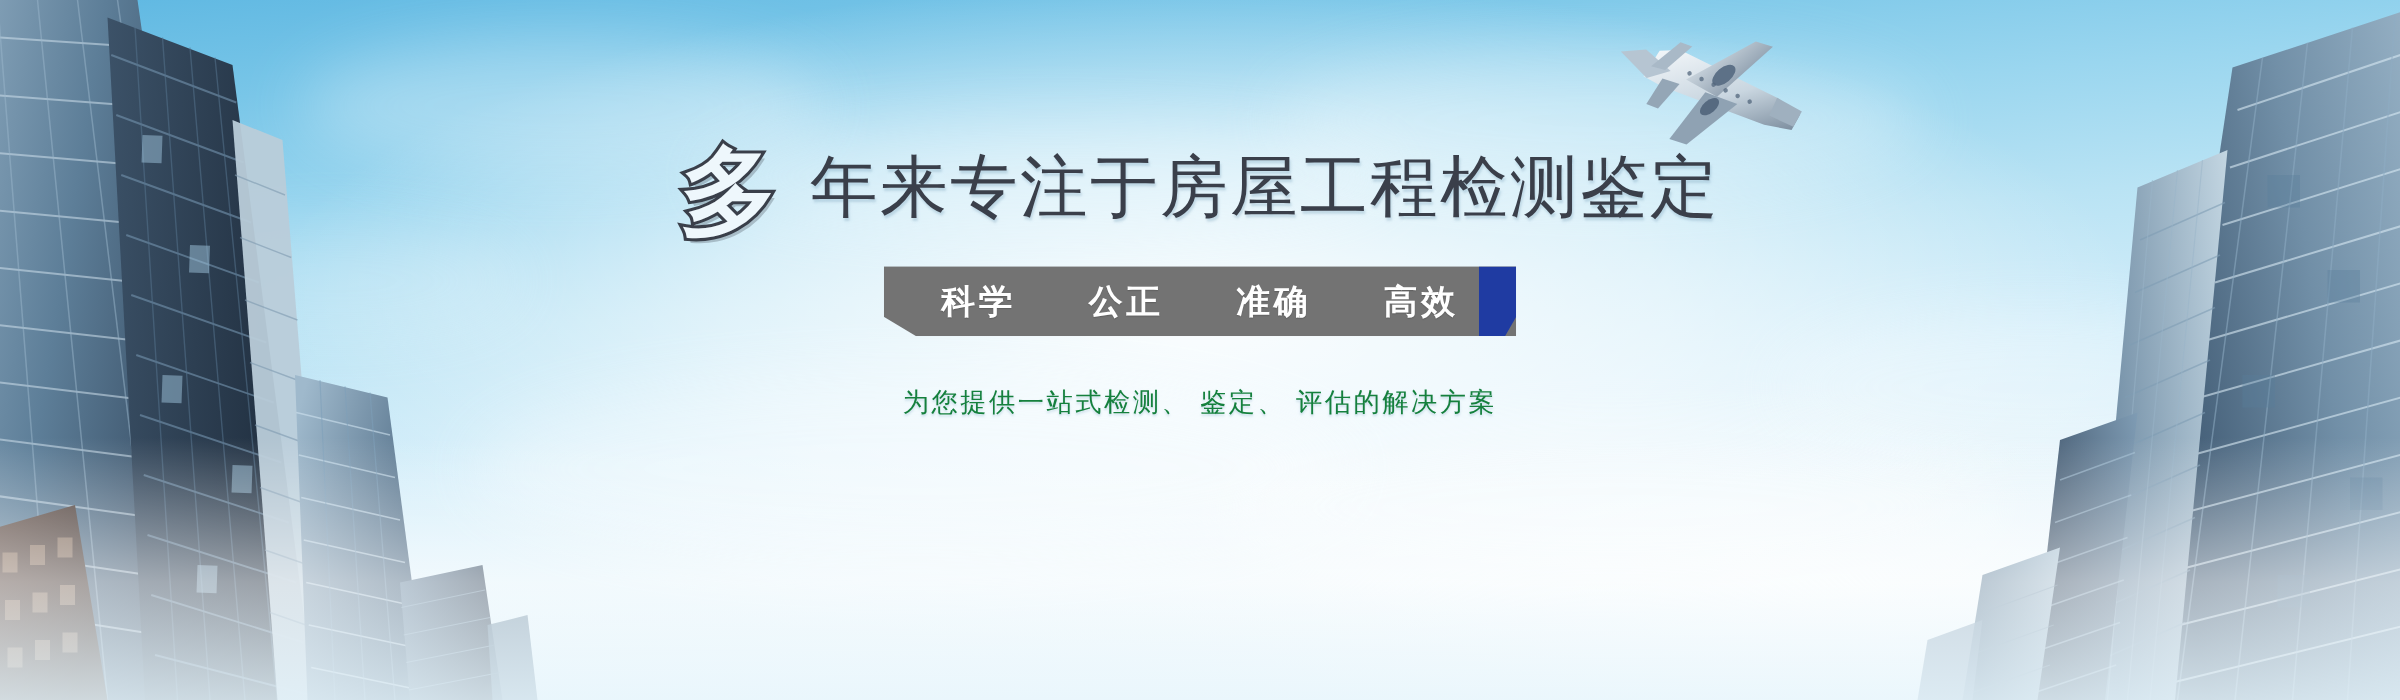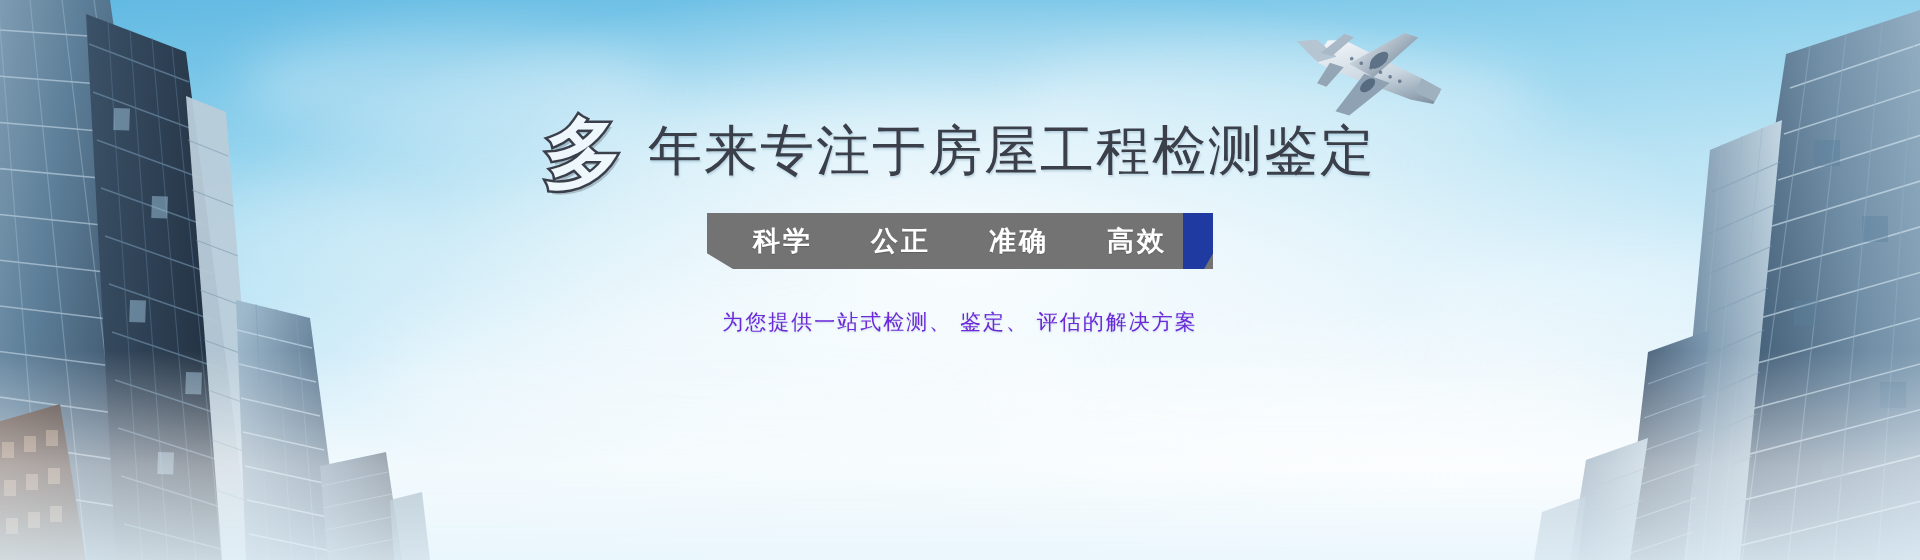--- a/index.html
+++ b/index.html
@@ -94,21 +94,21 @@
     clip-path:polygon(100% 0, 100% 72%, 70% 100%, 0 100%, 0 0);
   }
   .ribbon-item{
     color:#ffffff; font-size:27px; font-weight:700; letter-spacing:3px;
     position:relative; z-index:2;
     text-shadow:0 1px 1px rgba(0,0,0,0.18);
   }
 
   .subtitle{
     position:absolute; left:50%; top:308px; transform:translateX(-50%);
-    color:#6d28d9; font-size:21px; letter-spacing:2px; white-space:nowrap;
+    color:#15803d; font-size:21px; letter-spacing:2px; white-space:nowrap;
     text-shadow:0 1px 2px rgba(140,180,205,0.45);
   }
 </style>
 </head>
 <body>
 
 <div class="banner">
 
   <div class="sky"></div>
   <div class="cloud c1"></div>

